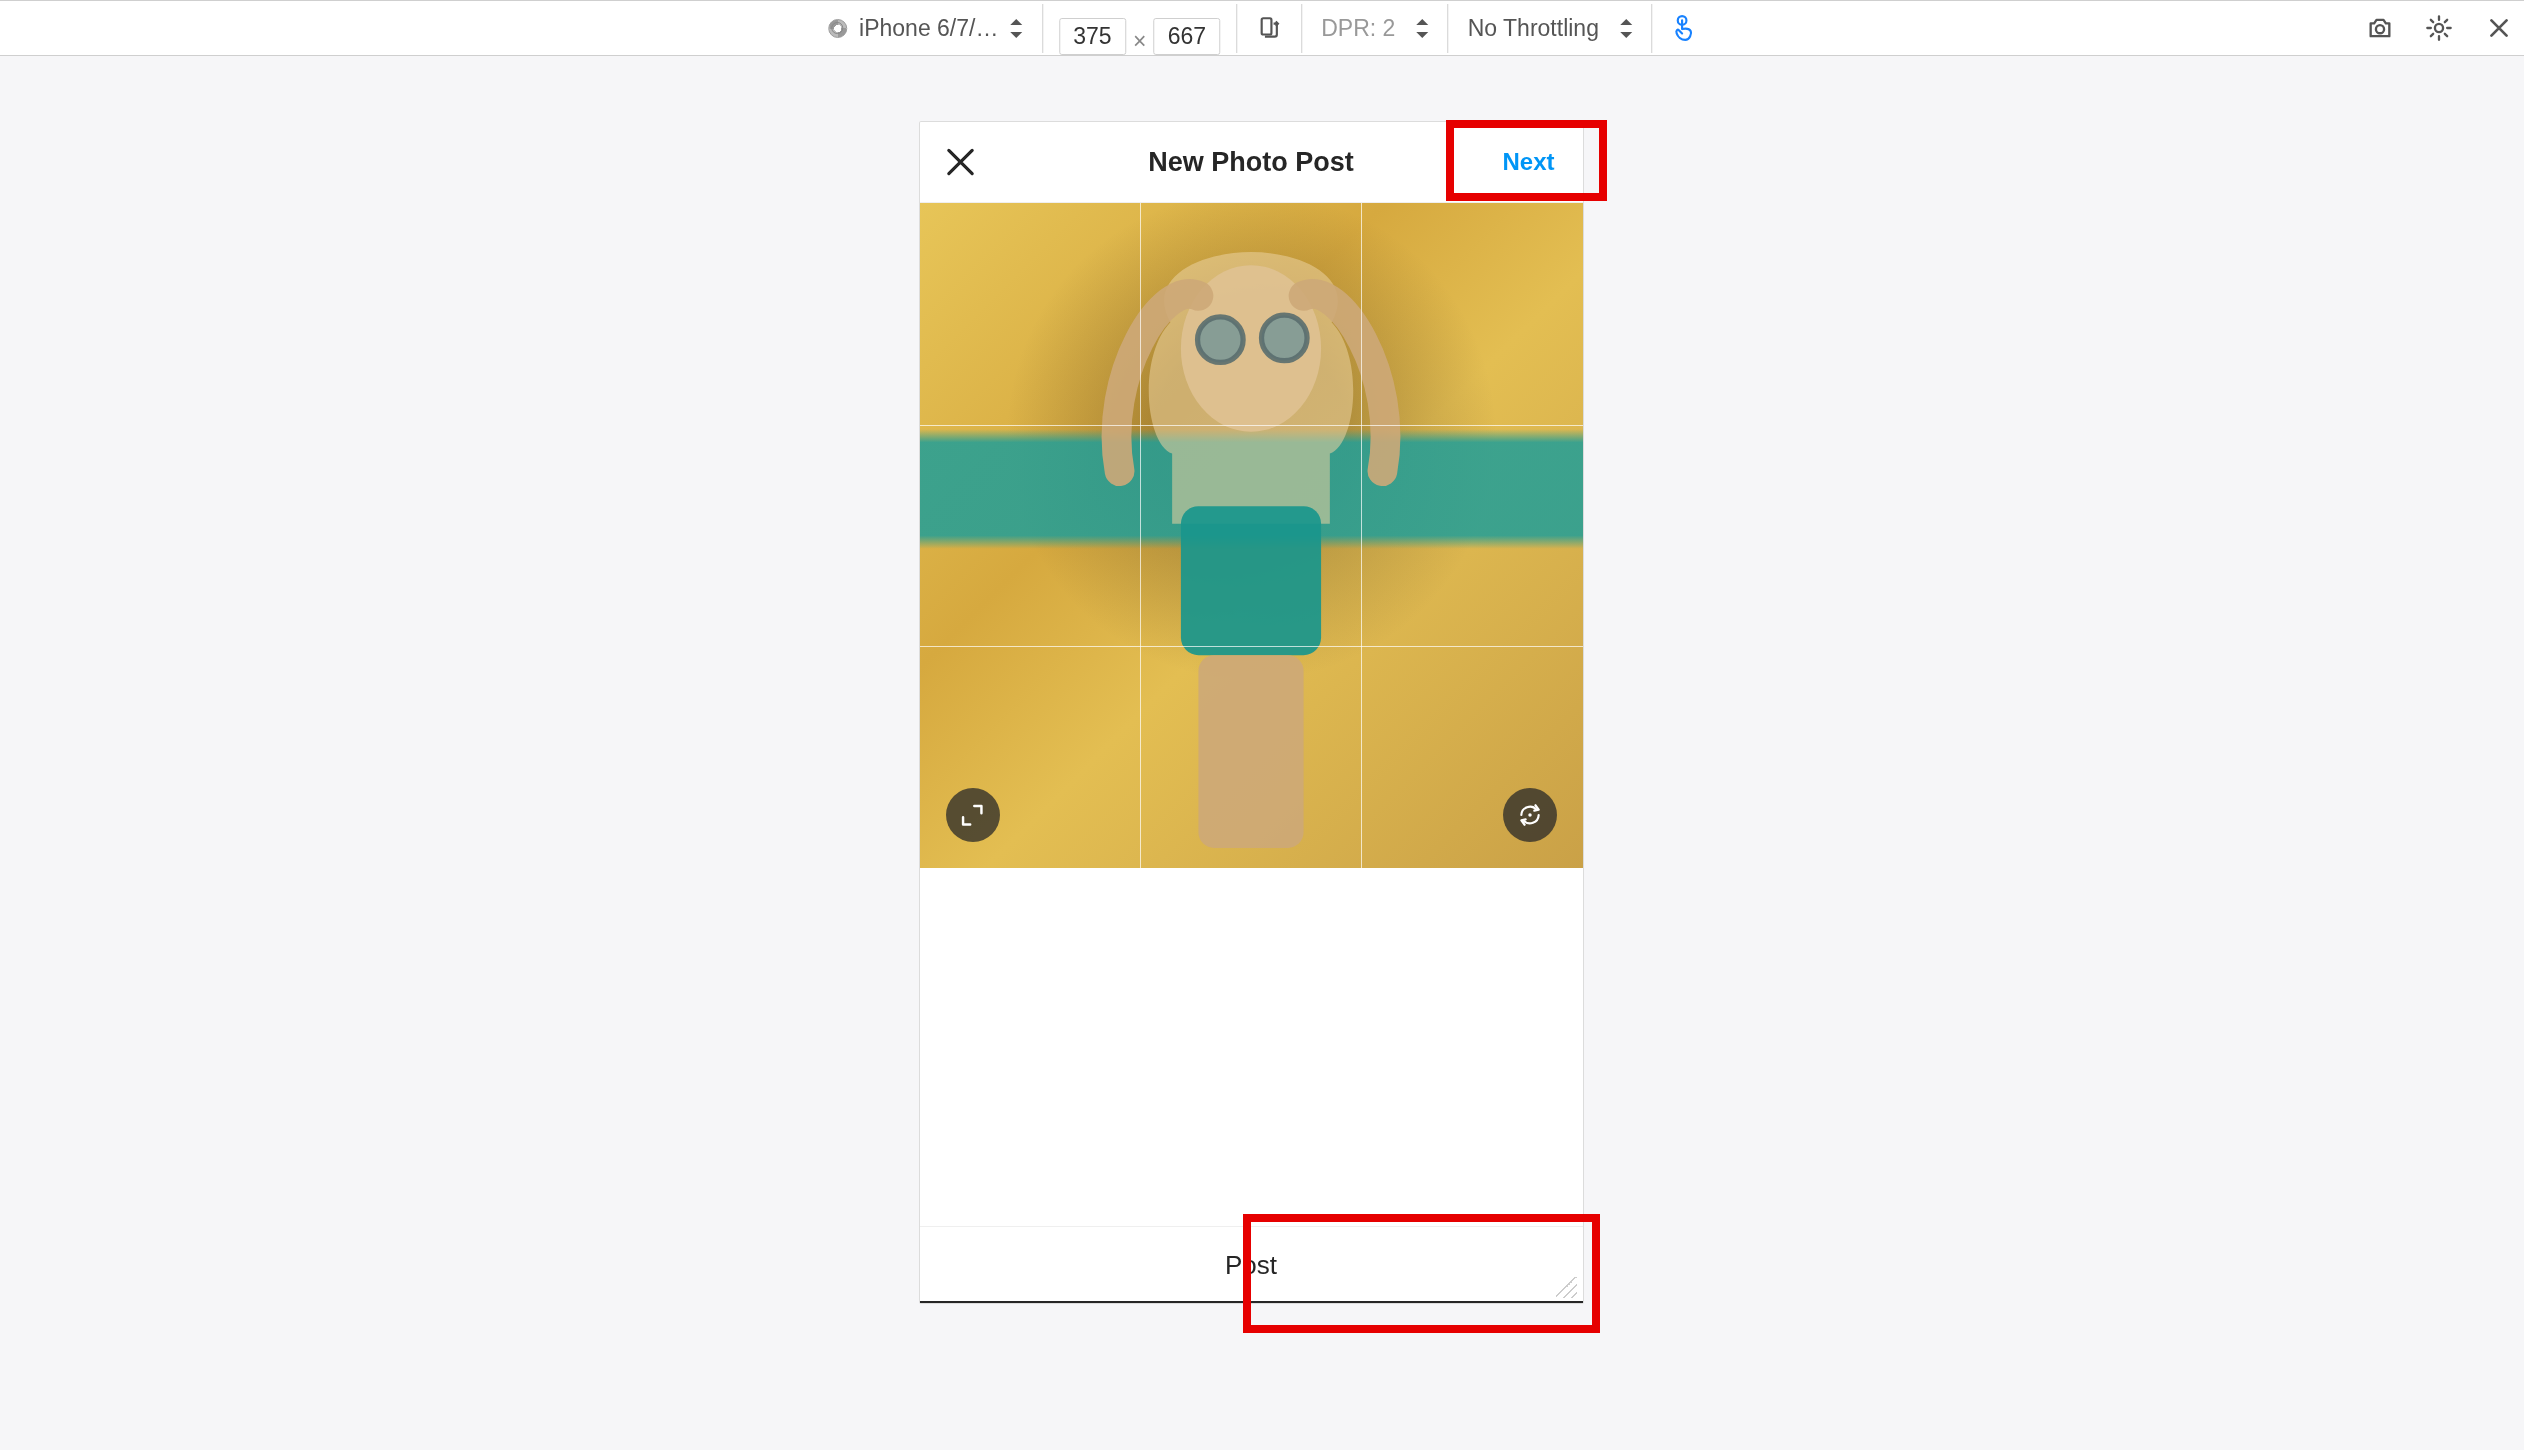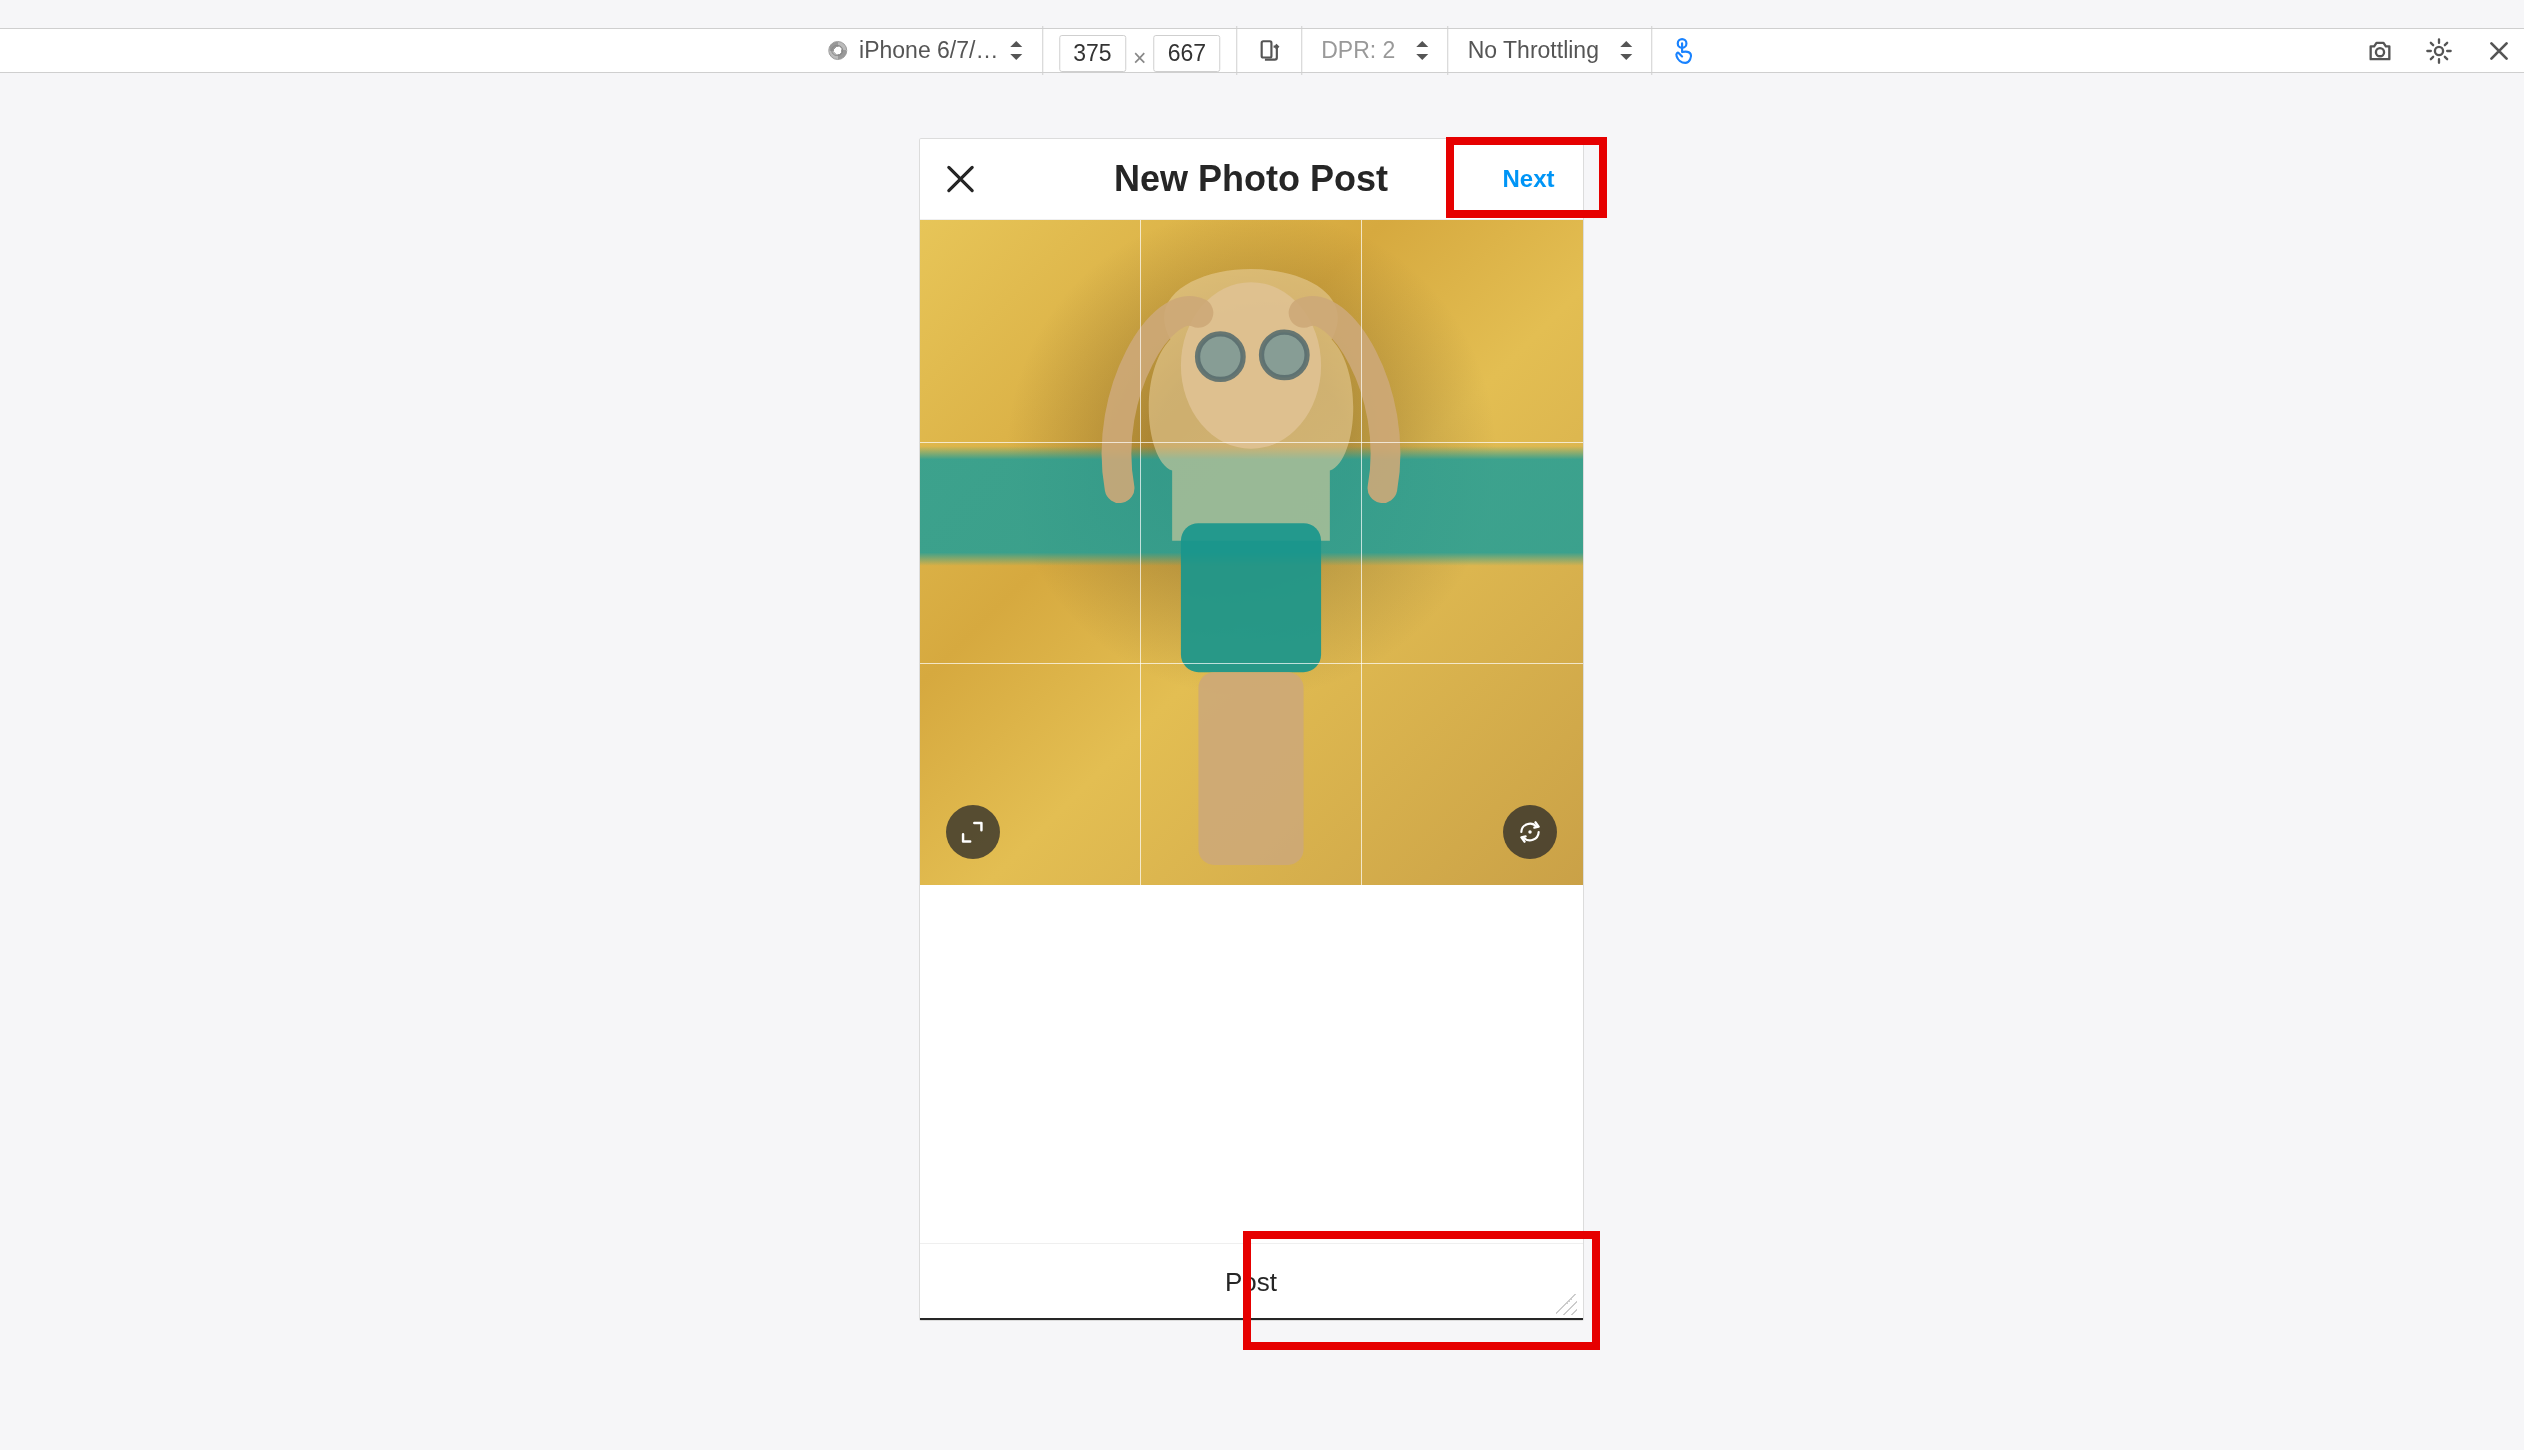--- a/index.html
+++ b/index.html
@@ -12,29 +12,28 @@
     --link-blue:#0095f6;
     --highlight:#e60000;
     --dev-grey:#555555;
   }
   *{box-sizing:border-box;font-family:-apple-system,BlinkMacSystemFont,"Segoe UI",Helvetica,Arial,sans-serif;}
   html,body{margin:0;padding:0;width:2525px;height:1450px;background:var(--page-bg);overflow:hidden;}
 
   
   .devtools-bar{
     position:relative;
-    height:45px;
+    height:56px;
     background:var(--devtools-bg);
     border-top:1.8px solid var(--devtools-border);
     border-bottom:1.8px solid var(--devtools-border);
     display:flex;
     align-items:center;
     font-size:23px;
     color:var(--dev-grey);
-    margin-top:28px;
   }
   .device-cluster{
     position:absolute;
     left:50%;
     transform:translateX(-50%);
     display:flex;
     align-items:center;
     gap:0;
     height:100%;
   }
@@ -87,21 +86,21 @@
     display:flex;flex-direction:column;
     position:relative;
     margin-left:-23px; 
   }
 
   
   .app-header{
     height:81px;border-bottom:0.9px solid #efefef;
     display:flex;align-items:center;justify-content:center;position:relative;
   }
-  .app-title{font-size:36px;font-weight:600;color:var(--text-dark);}
+  .app-title{font-size:27px;font-weight:600;color:var(--text-dark);}
   .close-btn{position:absolute;left:21px;top:50%;transform:translateY(-50%);width:39px;height:39px;display:flex;align-items:center;justify-content:center;}
   .next-btn{position:absolute;right:21px;top:50%;transform:translateY(-50%);font-size:24px;font-weight:600;color:var(--link-blue);padding:5.3px 7px;}
 
   
   .photo-area{
     width:100%;height:665px;position:relative;overflow:hidden;
     display:flex;align-items:center;justify-content:center;
   }
   .photo-bg{
     position:absolute;inset:0;

